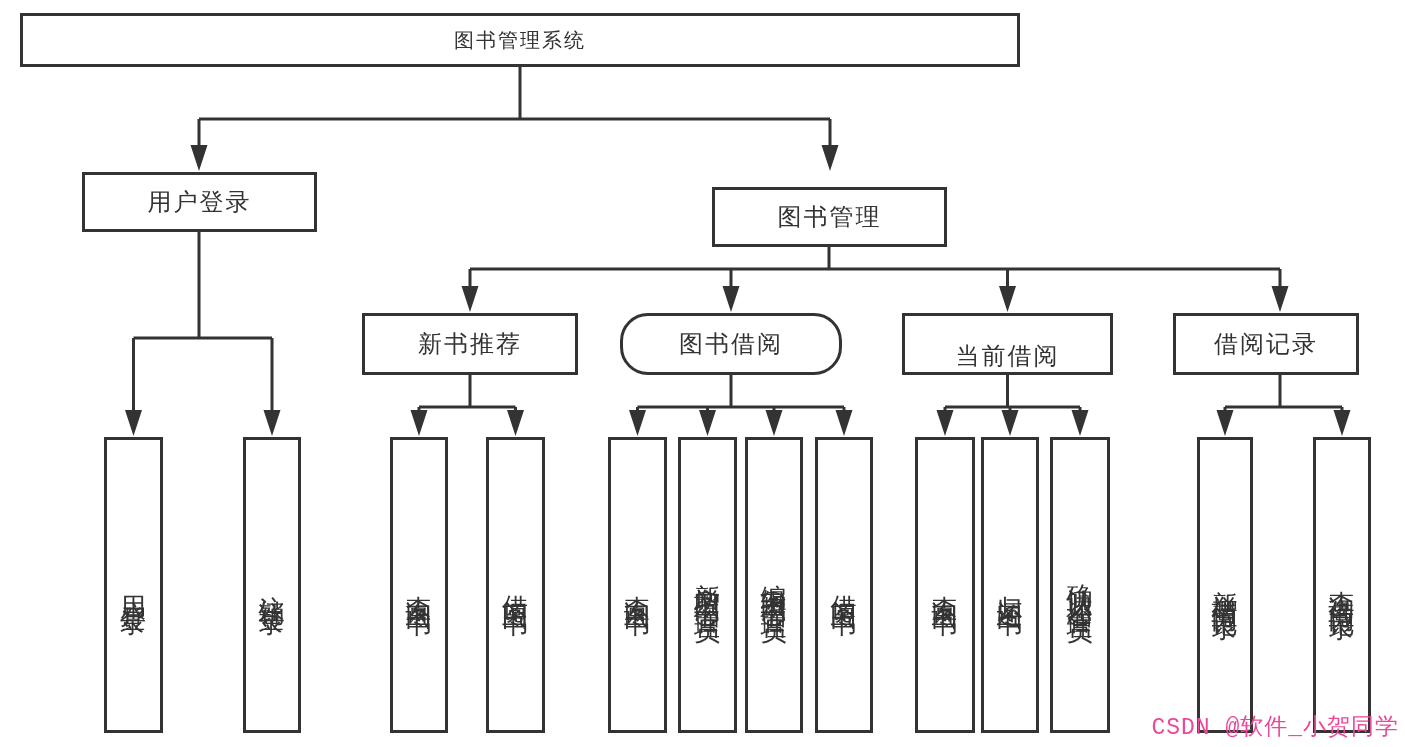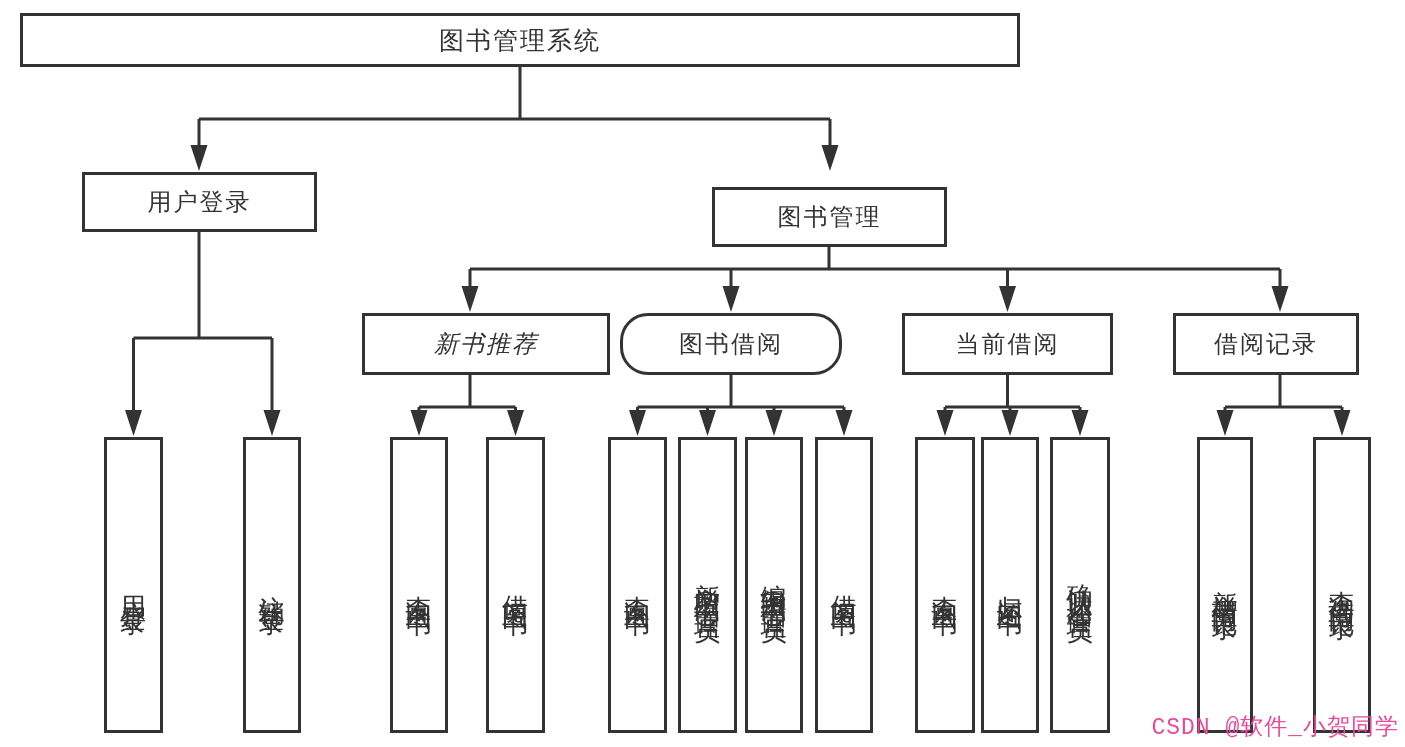--- a/index.html
+++ b/index.html
@@ -5,21 +5,21 @@
   html,body{margin:0;padding:0;background:#ffffff;}
   .canvas{
     position:relative;width:1405px;height:747px;background:#ffffff;overflow:hidden;
     font-family:"Liberation Sans","DejaVu Sans",sans-serif;color:#333333;
   }
   .wires{position:absolute;left:0;top:0;pointer-events:none;}
   .box{
     position:absolute;box-sizing:border-box;border:3px solid #333333;background:#ffffff;
     display:flex;align-items:center;justify-content:center;text-align:center;
   }
-  .root{left:20px;top:13px;width:1000px;height:54px;font-size:25px;letter-spacing:2px;}
+  .root{left:20px;top:13px;width:1000px;height:54px;font-size:20px;letter-spacing:2px;}
   .lvl2{top:172px;width:235px;height:60px;font-size:24px;letter-spacing:2px;}
   .lvl3{top:313px;height:62px;font-size:24px;letter-spacing:2px;}
   .leaf{top:437px;height:296px;}
   .vtext{
     writing-mode:vertical-rl;-webkit-writing-mode:vertical-rl;
     font-size:26px;letter-spacing:5px;line-height:1;white-space:nowrap;
   }
   .watermark{
     position:absolute;right:6px;bottom:5px;font-size:23px;letter-spacing:1px;
     color:#ec4899;z-index:5;font-family:Liberation Mono, monospace;
@@ -57,27 +57,27 @@
     <span>图书管理系统</span>
   </div>
 
   <div class="box lvl2" style="left:82px;">
     <span>用户登录</span>
   </div>
   <div class="box lvl2" style="left:712px;margin-top:15px;">
     <span>图书管理</span>
   </div>
 
-  <div class="box lvl3" style="left:362px;width:248px;font-style:italic;">
+  <div class="box lvl3" style="left:362px;width:216px;">
     <span>新书推荐</span>
   </div>
   <div class="box lvl3" style="left:620px;width:222px;border-radius:28px;">
     <span>图书借阅</span>
   </div>
-  <div class="box lvl3" style="left:902px;width:211px;">
+  <div class="box lvl3" style="left:902px;width:211px;align-items:flex-end;">
     <span>当前借阅</span>
   </div>
   <div class="box lvl3" style="left:1173px;width:186px;">
     <span>借阅记录</span>
   </div>
 
   <div class="box leaf" style="left:104px;width:59px;">
     <span class="vtext">用户登录</span>
   </div>
   <div class="box leaf" style="left:243px;width:58px;">

